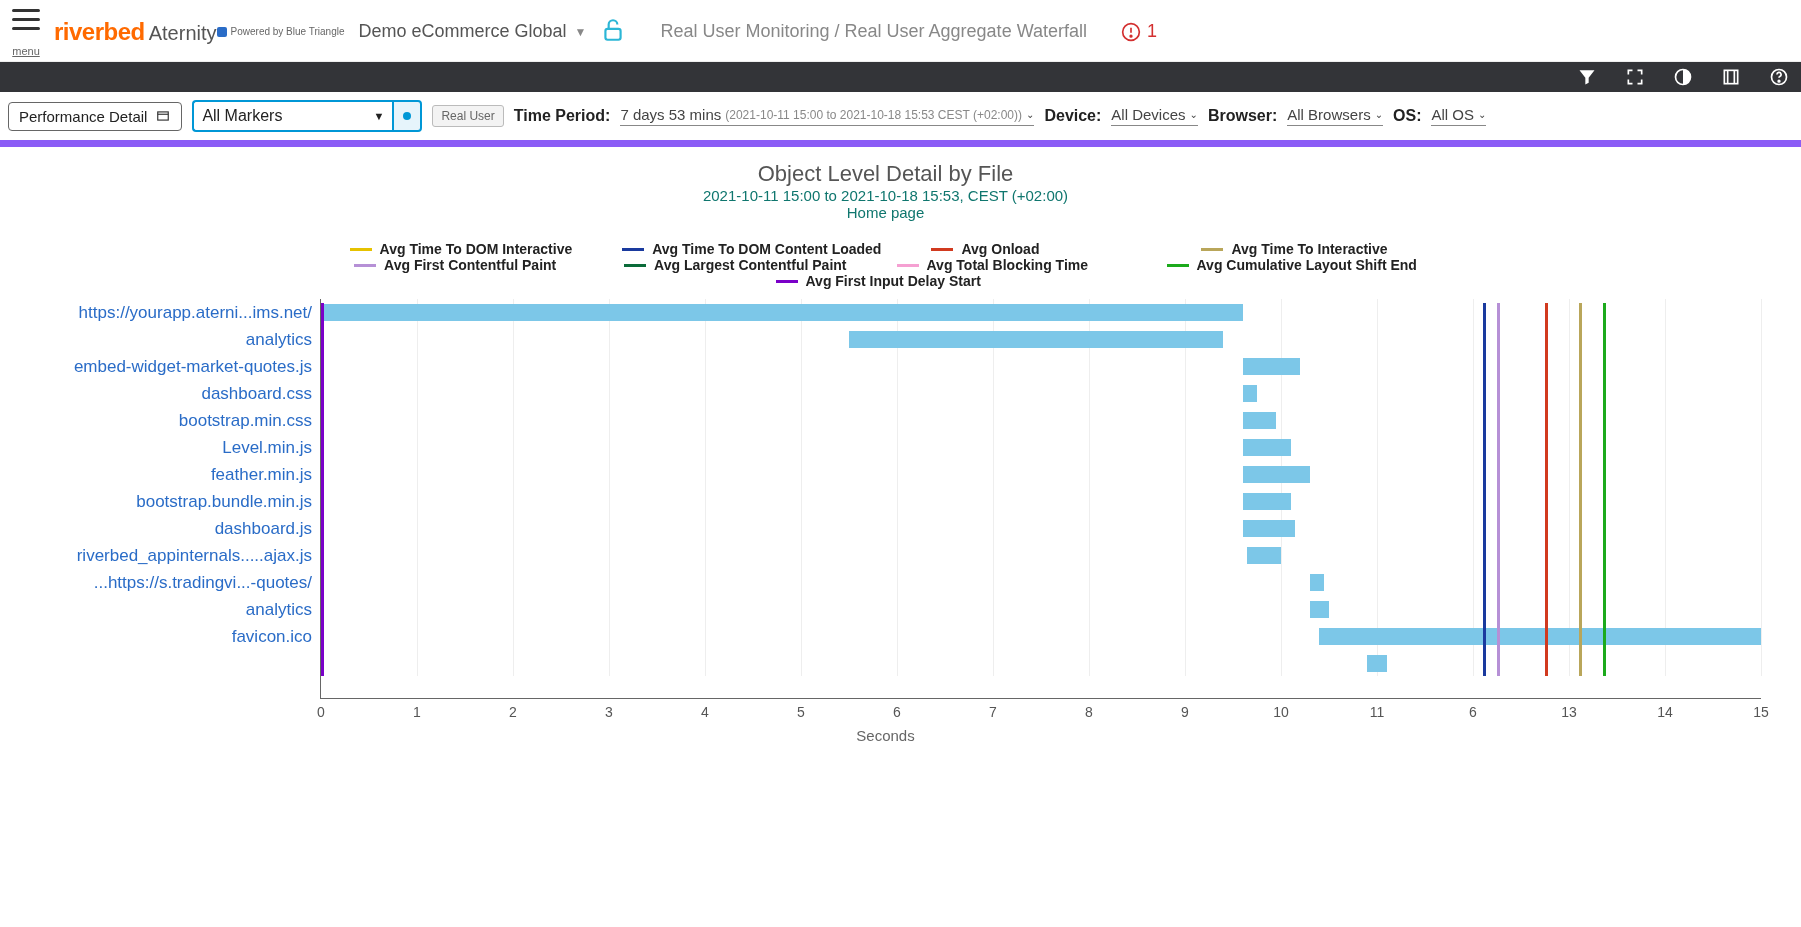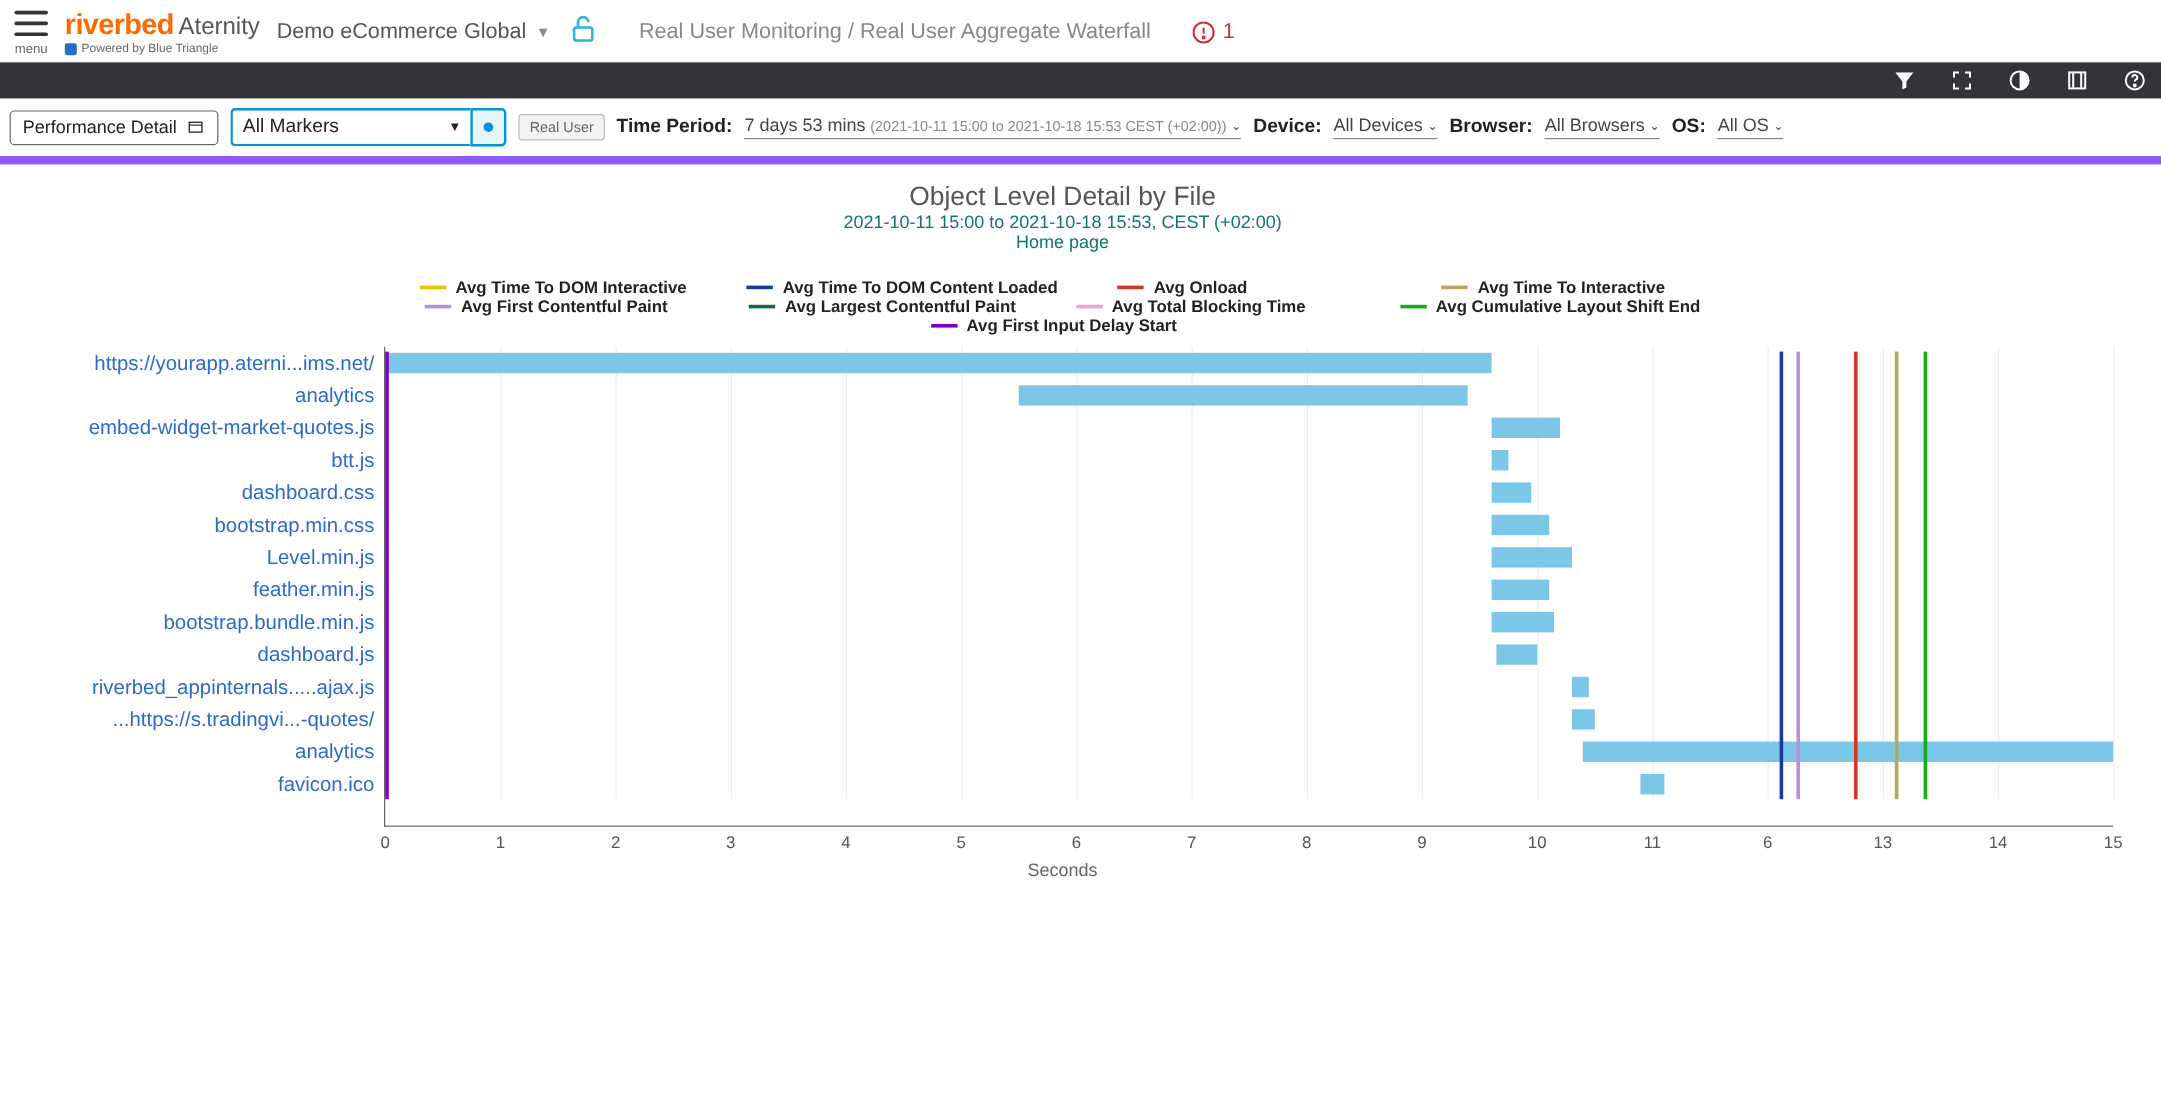--- a/index.html
+++ b/index.html
@@ -1,21 +1,21 @@
 <!DOCTYPE html>
 <html><head>
 <meta charset="utf-8">
 <style>
   * { box-sizing: border-box; }
   body { margin:0; font-family: Arial, Helvetica, sans-serif; background:#fff; color:#222; }
   .top-bar { display:flex; align-items:center; padding:6px 12px 4px 12px; gap:14px; border-bottom:1px solid #eee; }
   .menu-stack { display:flex; flex-direction:column; align-items:center; cursor:pointer; }
   .hamburger-line { width:28px; height:3px; background:#333; margin:3px 0; border-radius:2px; }
-  .menu-label { font-size:11px; color:#666; margin-top:2px; }
-  .brand { display:flex; flex-direction:column; }
+  .menu-label { font-size:11px; color:#666; margin-top:12px;text-decoration:underline; }
+  .brand { display:flex; }
   .brand-row { display:flex; align-items:baseline; gap:4px; }
   .brand-main { font-size:24px; font-weight:600; color:#ff6a00; letter-spacing:-0.5px; }
   .brand-suffix { font-size:20px; color:#555; }
   .brand-sub { font-size:10px; color:#666; display:flex; align-items:center; gap:4px; }
   .brand-sub-logo { width:10px;height:10px;background:#2a6cc7;border-radius:2px;display:inline-block; }
   .site-select { display:flex; align-items:center; gap:8px; color:#555; font-size:18px; cursor:pointer; }
   .caret-down { font-size:12px; color:#888; }
   .lock-icon svg { width:26px;height:26px; }
   .breadcrumb-text { color:#888; font-size:18px; margin-left:20px; }
   .alert-pill { display:flex; align-items:center; gap:6px; color:#d32f2f; font-size:18px; margin-left:20px; }
@@ -205,21 +205,20 @@
         <span class="legend-swatch" style="background:#7a00c8"></span>
         <span>Avg First Input Delay Start</span>
       </div>
     </div>
 
   <div class="plot-area">
     <div class="ylabels" id="ylabels">
         <div class="ylabel">https://yourapp.aterni...ims.net/</div>
         <div class="ylabel">analytics</div>
         <div class="ylabel">embed-widget-market-quotes.js</div>
-        <div class="ylabel">btt.js</div>
         <div class="ylabel">dashboard.css</div>
         <div class="ylabel">bootstrap.min.css</div>
         <div class="ylabel">Level.min.js</div>
         <div class="ylabel">feather.min.js</div>
         <div class="ylabel">bootstrap.bundle.min.js</div>
         <div class="ylabel">dashboard.js</div>
         <div class="ylabel">riverbed_appinternals.....ajax.js</div>
         <div class="ylabel">...https://s.tradingvi...-quotes/</div>
         <div class="ylabel">analytics</div>
         <div class="ylabel">favicon.ico</div>

